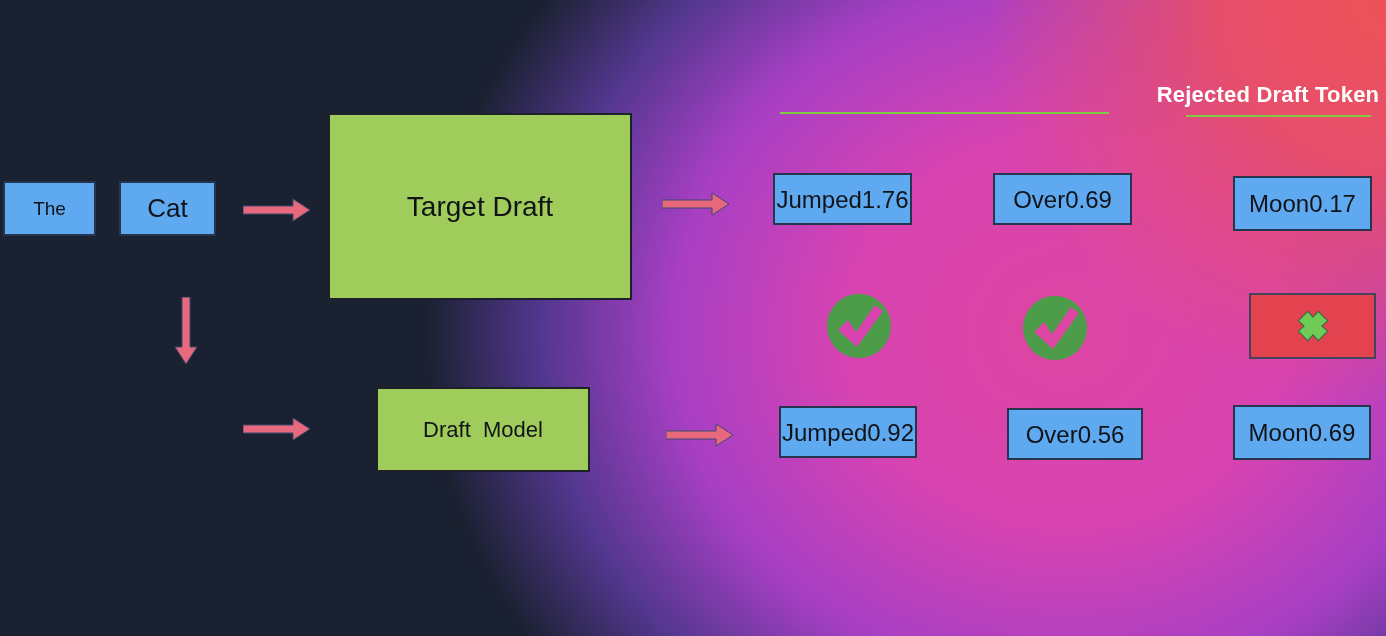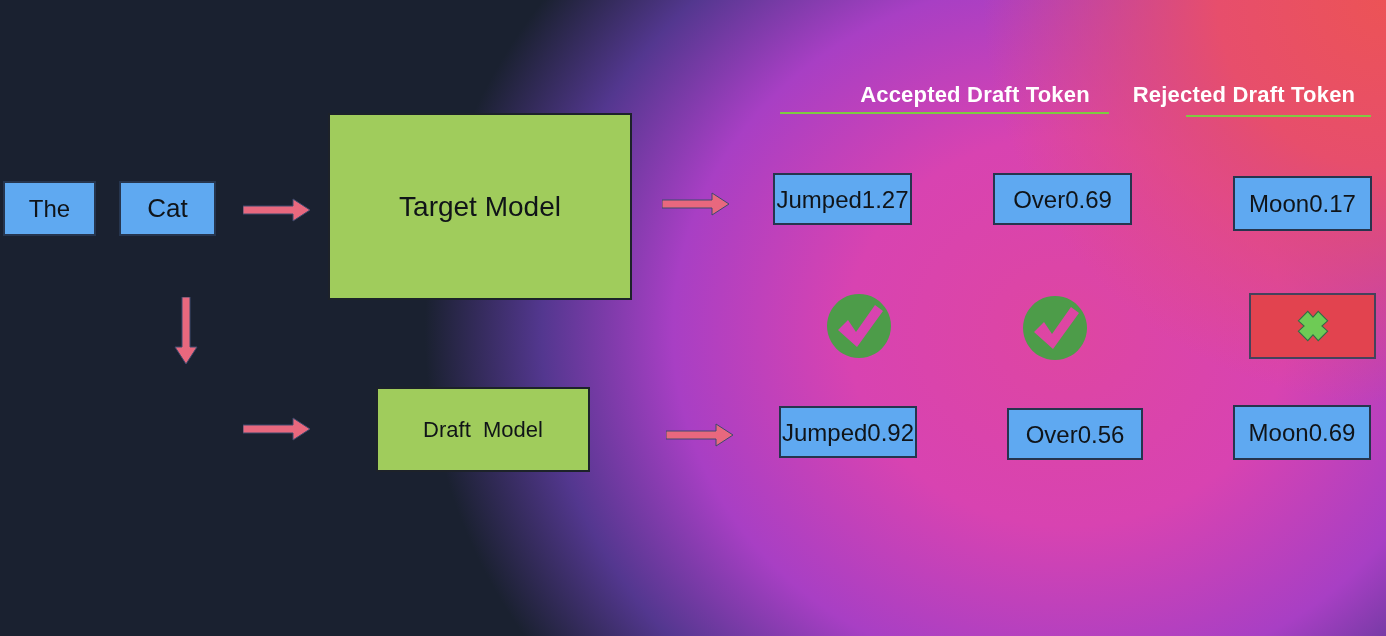--- a/index.html
+++ b/index.html
@@ -30,33 +30,33 @@
     position:absolute; box-sizing:border-box; background:#e2434f;
     border:2px solid #45425c; display:flex; align-items:center; justify-content:center;
   }
   svg { display:block; }
 </style>
 </head>
 <body>
 
 <div class="canvas">
 
-  <div class="box blue" style="left:3px; top:181px; width:93px; height:55px; font-size:24px;">
+  <div class="box blue" style="left:3px; top:181px; width:93px; height:55px; font-size:19px;">
     <span>The</span>
   </div>
   <div class="box blue" style="left:119px; top:181px; width:97px; height:55px; font-size:26px;text-align:center;">
     <span>Cat</span>
   </div>
 
   <svg class="abs" style="left:243px; top:198px;" width="68" height="24" viewBox="0 0 68 24">
     <path d="M0,8 H50 V1 L67,12 L50,23 V16 H0 Z" fill="#e8687e" stroke="#3d4a6d" stroke-width="1"></path>
   </svg>
 
   <div class="box green" style="left:328px; top:113px; width:304px; height:187px;">
-    <span class="model-label">Target Model</span>
+    <span class="model-label">Target Draft</span>
   </div>
 
   <svg class="abs" style="left:174px; top:297px;" width="24" height="68" viewBox="0 0 24 68">
     <path d="M8,0 H16 V50 H23 L12,67 L1,50 H8 Z" fill="#e8687e" stroke="#3d4a6d" stroke-width="1"></path>
   </svg>
 
   <svg class="abs" style="left:243px; top:417px;" width="68" height="24" viewBox="0 0 68 24">
     <path d="M0,8 H50 V1 L67,12 L50,23 V16 H0 Z" fill="#e8687e" stroke="#3d4a6d" stroke-width="1"></path>
   </svg>
 
@@ -65,29 +65,28 @@
   </div>
 
   <svg class="abs" style="left:662px; top:192px;" width="68" height="24" viewBox="0 0 68 24">
     <path d="M0,8 H50 V1 L67,12 L50,23 V16 H0 Z" fill="#e8687e" stroke="#3d4a6d" stroke-width="1"></path>
   </svg>
 
   <svg class="abs" style="left:666px; top:423px;" width="68" height="24" viewBox="0 0 68 24">
     <path d="M0,8 H50 V1 L67,12 L50,23 V16 H0 Z" fill="#e8687e" stroke="#3d4a6d" stroke-width="1"></path>
   </svg>
 
-  <div class="hdr" style="left:845px; top:82px; width:260px;">Accepted Draft Token</div>
   <div class="underline" style="left:780px; top:112px; width:329px;"></div>
 
-  <div class="hdr" style="left:1126px; top:82px; width:236px;">Rejected Draft Token</div>
+  <div class="hdr" style="left:1150px; top:82px; width:236px;">Rejected Draft Token</div>
   <div class="underline" style="left:1186px; top:115px; width:185px;"></div>
 
   <div class="box blue tok2" style="left:773px; top:173px; width:139px; height:52px;">
     <div>Jumped</div>
-    <div>1.27</div>
+    <div>1.76</div>
   </div>
   <div class="box blue tok2" style="left:993px; top:173px; width:139px; height:52px;">
     <div>Over</div>
     <div>0.69</div>
   </div>
   <div class="box blue tok2" style="left:1233px; top:176px; width:139px; height:55px;">
     <div>Moon</div>
     <div>0.17</div>
   </div>
 

